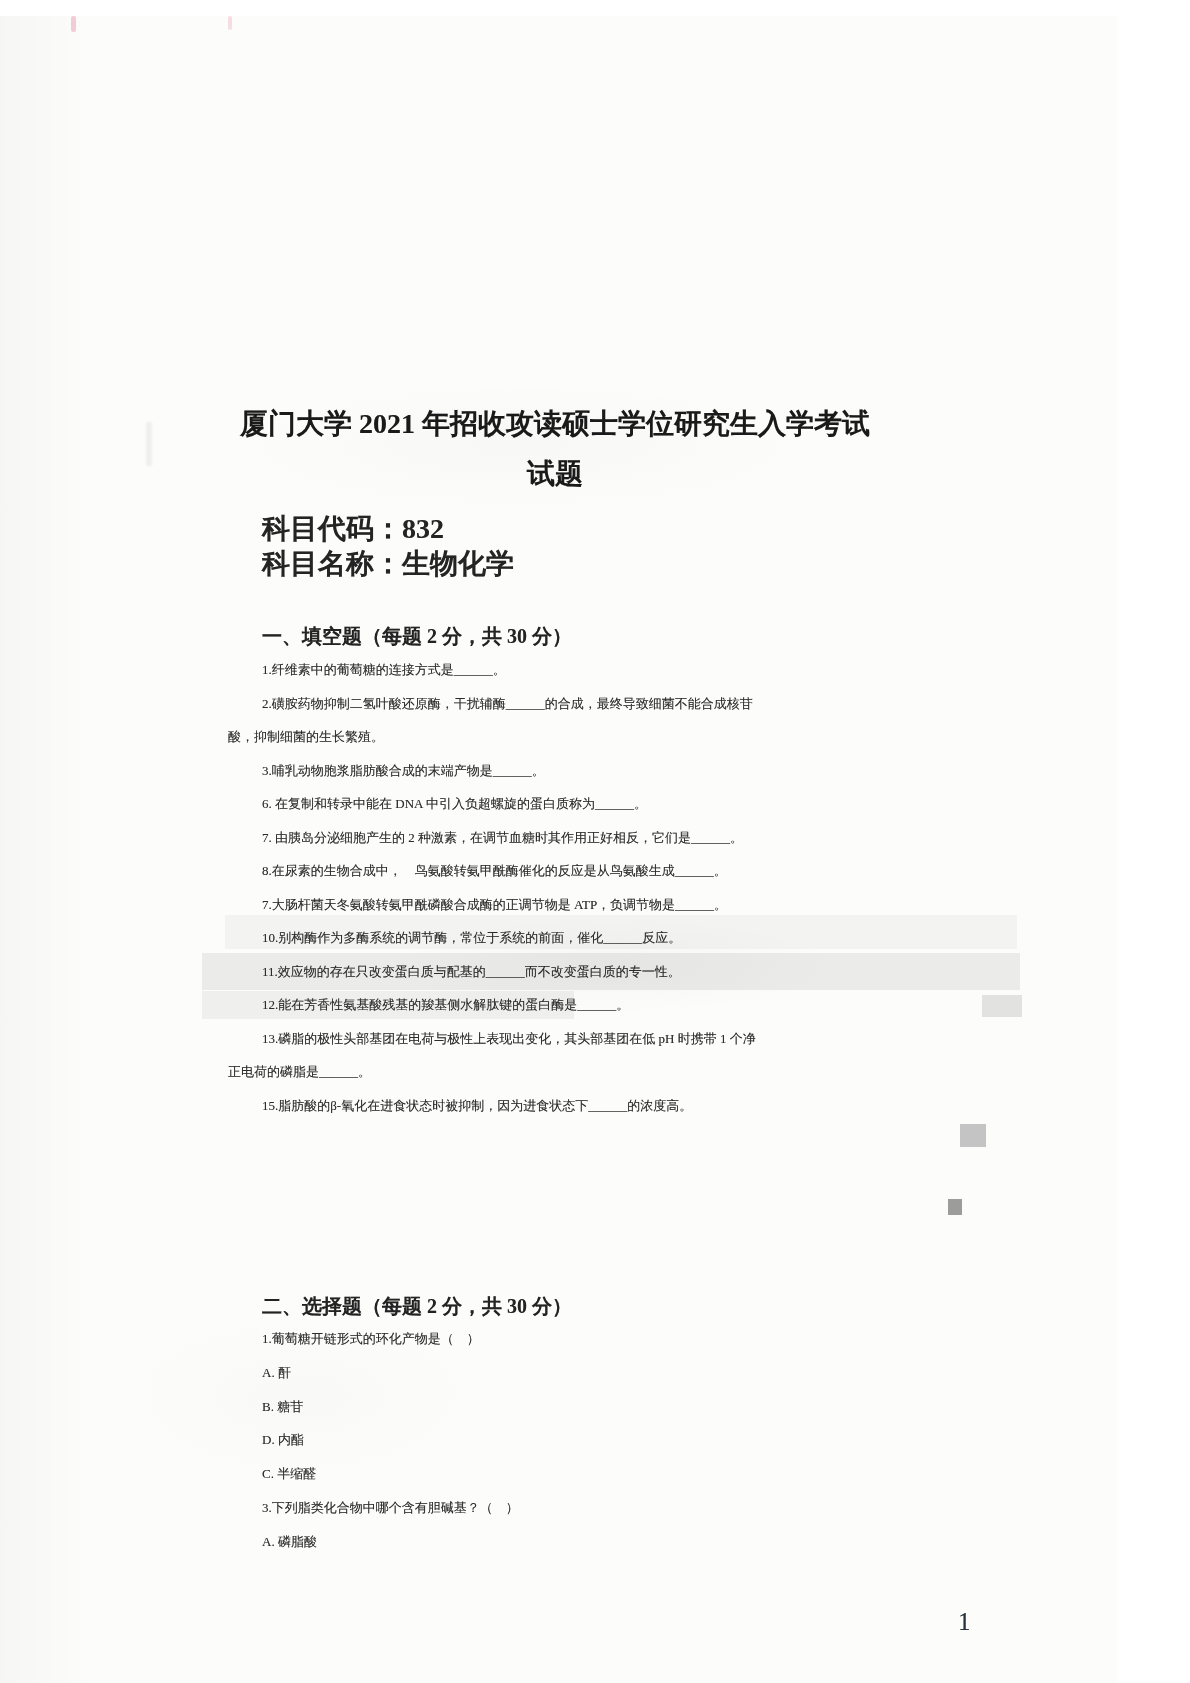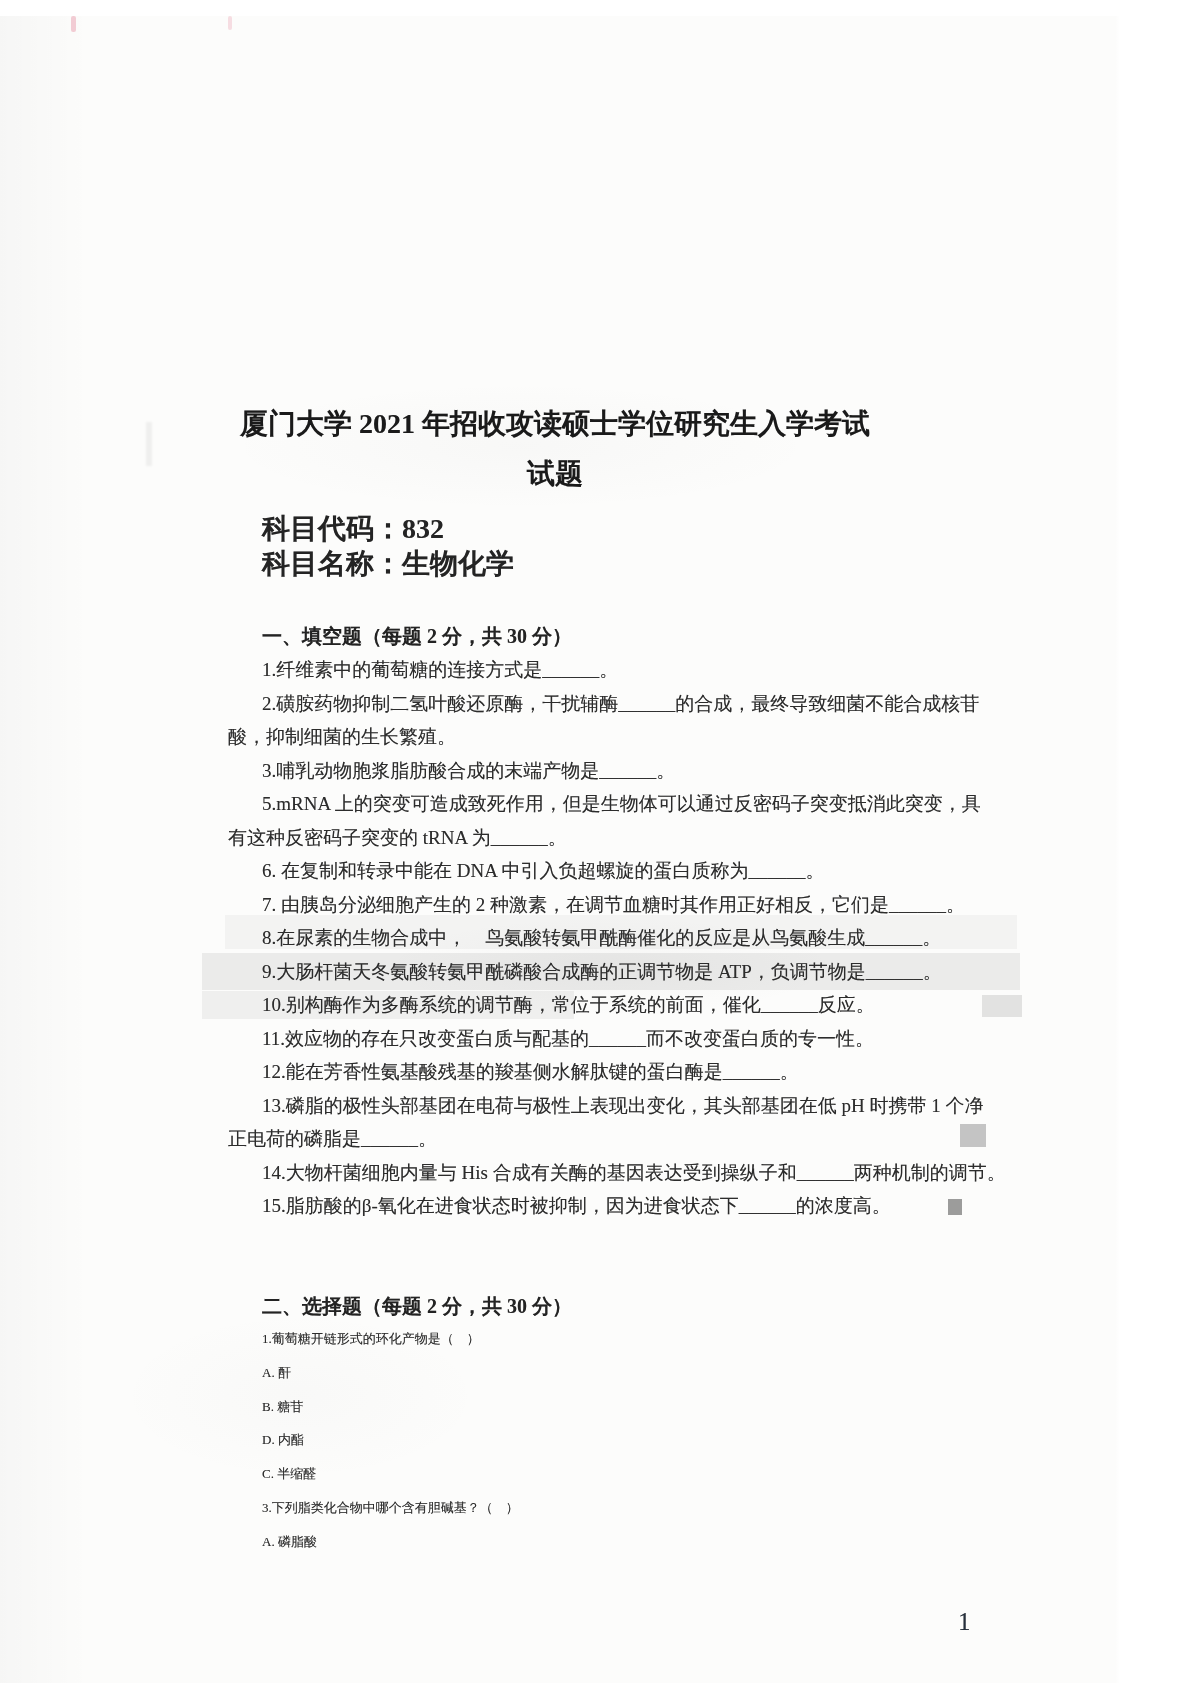--- a/index.html
+++ b/index.html
@@ -30,21 +30,21 @@
   }
   .meta-code{top:502px;}
   .meta-name{top:537px;}
   .sec-head{
     position:absolute;left:262px;font-size:20px;font-weight:bold;color:#232323;line-height:24px;
   }
   .sec1-head{top:608px;text-align:right;}
   .sec2-head{top:1278px;}
   .qblock{
     position:absolute;left:228px;top:637px;width:790px;
-    font-size:19px;line-height:33.5px;
+    font-size:13px;line-height:33.5px;
   }
   .mcblock{
     position:absolute;left:228px;top:1306px;width:790px;
     font-size:13px;line-height:33.8px;
   }
   .q{
     margin:0;text-indent:34px;white-space:pre;color:#2c2c2c;
   }
   .pagenum{
     position:absolute;left:958px;top:1592px;
@@ -84,32 +84,29 @@
 
   <div class="meta meta-code txt">科目代码：832</div>
   <div class="meta meta-name txt">科目名称：生物化学</div>
 
   <div class="sec-head sec1-head txt">一、填空题（每题 2 分，共 30 分）</div>
   <div class="qblock txt">
     <p class="q">1.纤维素中的葡萄糖的连接方式是______。</p>
     <p class="q">2.磺胺药物抑制二氢叶酸还原酶，干扰辅酶______的合成，最终导致细菌不能合成核苷
 酸，抑制细菌的生长繁殖。</p>
     <p class="q">3.哺乳动物胞浆脂肪酸合成的末端产物是______。</p>
-    <p class="q">5.mRNA 上的突变可造成致死作用，但是生物体可以通过反密码子突变抵消此突变，具
-有这种反密码子突变的 tRNA 为______。</p>
     <p class="q">6. 在复制和转录中能在 DNA 中引入负超螺旋的蛋白质称为______。</p>
     <p class="q">7. 由胰岛分泌细胞产生的 2 种激素，在调节血糖时其作用正好相反，它们是______。</p>
     <p class="q">8.在尿素的生物合成中，　鸟氨酸转氨甲酰酶催化的反应是从鸟氨酸生成______。</p>
-    <p class="q">9.大肠杆菌天冬氨酸转氨甲酰磷酸合成酶的正调节物是 ATP，负调节物是______。</p>
+    <p class="q">7.大肠杆菌天冬氨酸转氨甲酰磷酸合成酶的正调节物是 ATP，负调节物是______。</p>
     <p class="q">10.别构酶作为多酶系统的调节酶，常位于系统的前面，催化______反应。</p>
     <p class="q">11.效应物的存在只改变蛋白质与配基的______而不改变蛋白质的专一性。</p>
     <p class="q">12.能在芳香性氨基酸残基的羧基侧水解肽键的蛋白酶是______。</p>
     <p class="q">13.磷脂的极性头部基团在电荷与极性上表现出变化，其头部基团在低 pH 时携带 1 个净
 正电荷的磷脂是______。</p>
-    <p class="q">14.大物杆菌细胞内量与 His 合成有关酶的基因表达受到操纵子和______两种机制的调节。</p>
     <p class="q">15.脂肪酸的β-氧化在进食状态时被抑制，因为进食状态下______的浓度高。</p>
   </div>
 
   <div class="sec-head sec2-head txt">二、选择题（每题 2 分，共 30 分）</div>
   <div class="mcblock txt">
     <p class="q">1.葡萄糖开链形式的环化产物是（　）</p>
     <p class="q">A. 酐</p>
     <p class="q">B. 糖苷</p>
     <p class="q">D. 内酯</p>
     <p class="q">C. 半缩醛</p>

